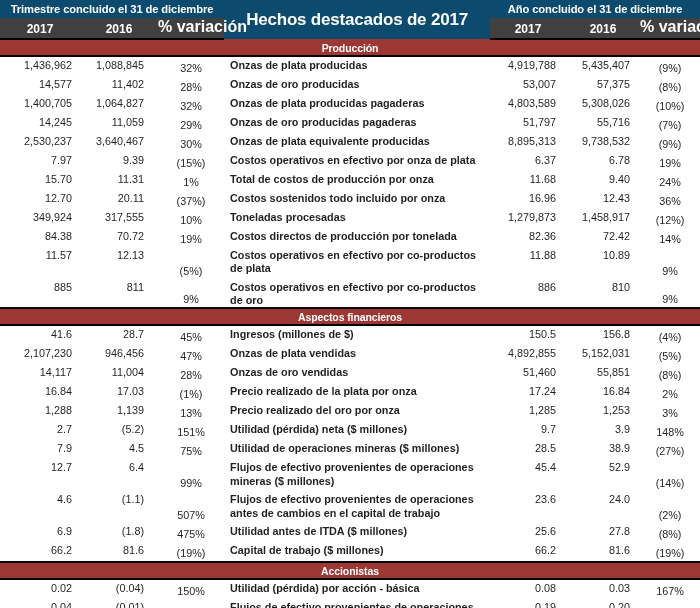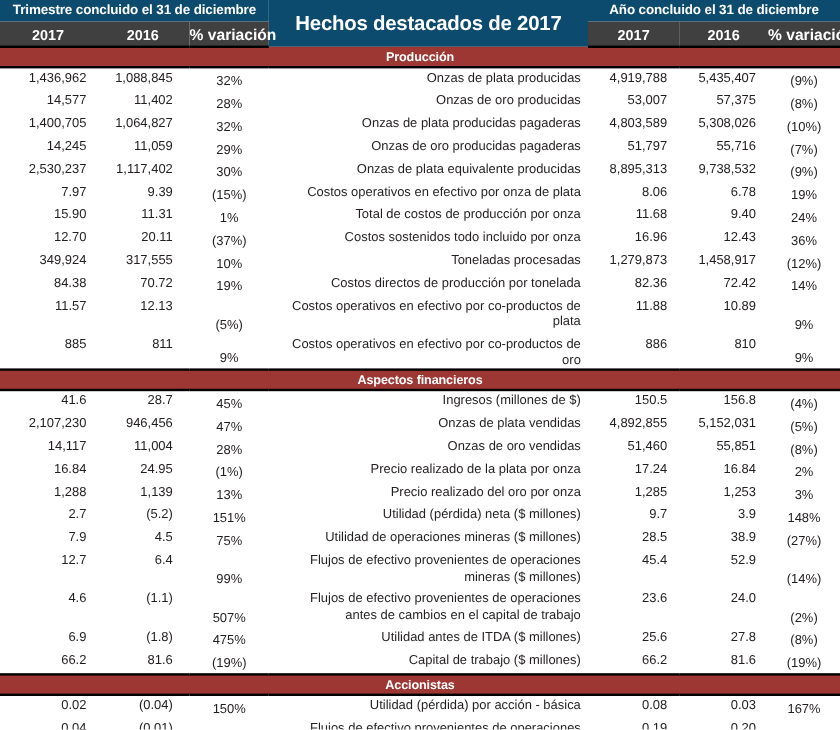--- a/index.html
+++ b/index.html
@@ -62,21 +62,21 @@
   }
   .hdr-title {
     font-size: 17px;
     font-weight: bold;
     text-align: center;
     letter-spacing: -0.2px;
     white-space: nowrap;
     line-height: 1.05;
   }
   .hdr-col {
-    font-size: 13px;
+    font-size: 16px;
     font-weight: bold;
     text-align: center;
     white-space: nowrap;
   }
   .hdr-col.yr { font-size: 12px; }
 
   
   tr.section td {
     background: #9C3733;
     color: #ffffff;
@@ -110,24 +110,25 @@
   tr.data td.num.c2cell { padding-right: 14px; }
   tr.data td.num.c5cell { padding-right: 10px; }
   tr.data td.num.c6cell { padding-right: 10px; text-align: right; }
   tr.data td.pct {
     text-align: center;
     vertical-align: bottom;
     padding-bottom: 2px;
     white-space: nowrap;
   }
   tr.data td.label {
-    text-align: right;
+    text-align: left;
     vertical-align: top;
     padding: 2px 6px 0 6px;
     line-height: 1.22;
+    font-weight: bold;
   }
   tr.data.two-line td { height: 30px; }
 </style>
 </head>
 <body>
 
 <div id="table-root">
   <table class="fin">
     <colgroup>
       <col class="c1">
@@ -188,38 +189,38 @@
           <td class="num c1cell">14,245</td>
           <td class="num c2cell">11,059</td>
           <td class="pct">29%</td>
           <td class="label">Onzas de oro producidas pagaderas</td>
           <td class="num c5cell">51,797</td>
           <td class="num c6cell">55,716</td>
           <td class="pct">(7%)</td>
         </tr>
         <tr class="data">
           <td class="num c1cell">2,530,237</td>
-          <td class="num c2cell">1,117,402</td>
+          <td class="num c2cell">3,640,467</td>
           <td class="pct">30%</td>
           <td class="label">Onzas de plata equivalente producidas</td>
           <td class="num c5cell">8,895,313</td>
           <td class="num c6cell">9,738,532</td>
           <td class="pct">(9%)</td>
         </tr>
         <tr class="data">
           <td class="num c1cell">7.97</td>
           <td class="num c2cell">9.39</td>
           <td class="pct">(15%)</td>
           <td class="label">Costos operativos en efectivo por onza de plata</td>
-          <td class="num c5cell">8.06</td>
+          <td class="num c5cell">6.37</td>
           <td class="num c6cell">6.78</td>
           <td class="pct">19%</td>
         </tr>
         <tr class="data">
-          <td class="num c1cell">15.90</td>
+          <td class="num c1cell">15.70</td>
           <td class="num c2cell">11.31</td>
           <td class="pct">1%</td>
           <td class="label">Total de costos de producción por onza</td>
           <td class="num c5cell">11.68</td>
           <td class="num c6cell">9.40</td>
           <td class="pct">24%</td>
         </tr>
         <tr class="data">
           <td class="num c1cell">12.70</td>
           <td class="num c2cell">20.11</td>
@@ -290,21 +291,21 @@
           <td class="num c1cell">14,117</td>
           <td class="num c2cell">11,004</td>
           <td class="pct">28%</td>
           <td class="label">Onzas de oro vendidas</td>
           <td class="num c5cell">51,460</td>
           <td class="num c6cell">55,851</td>
           <td class="pct">(8%)</td>
         </tr>
         <tr class="data">
           <td class="num c1cell">16.84</td>
-          <td class="num c2cell">24.95</td>
+          <td class="num c2cell">17.03</td>
           <td class="pct">(1%)</td>
           <td class="label">Precio realizado de la plata por onza</td>
           <td class="num c5cell">17.24</td>
           <td class="num c6cell">16.84</td>
           <td class="pct">2%</td>
         </tr>
         <tr class="data">
           <td class="num c1cell">1,288</td>
           <td class="num c2cell">1,139</td>
           <td class="pct">13%</td>

